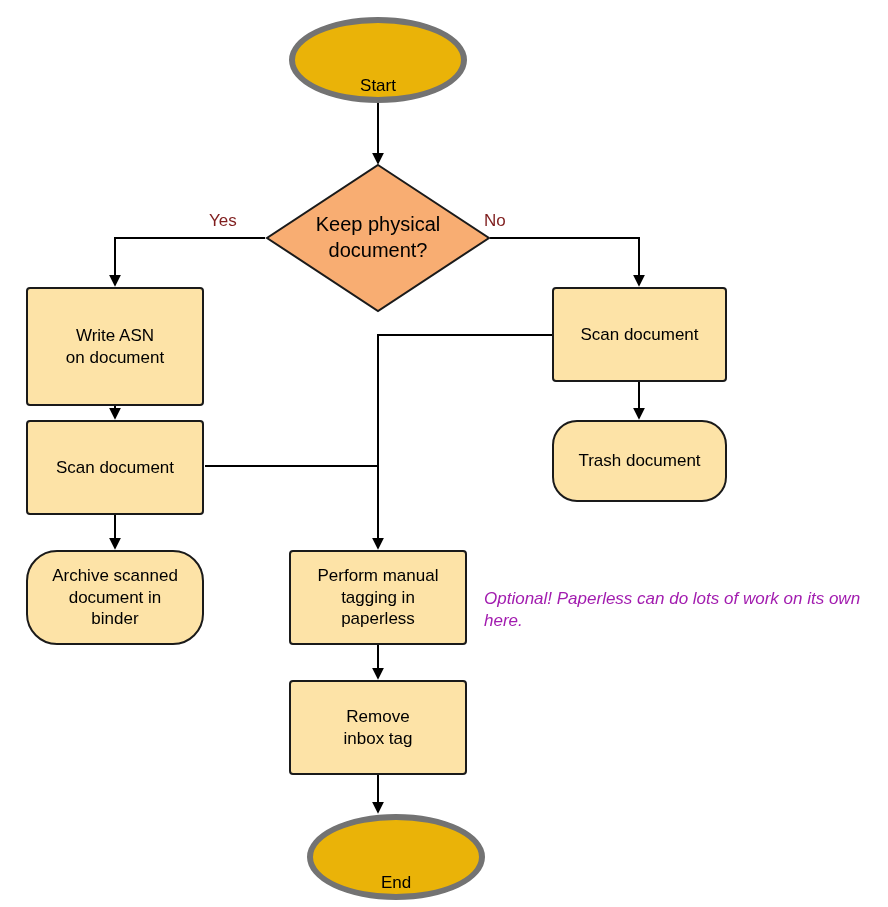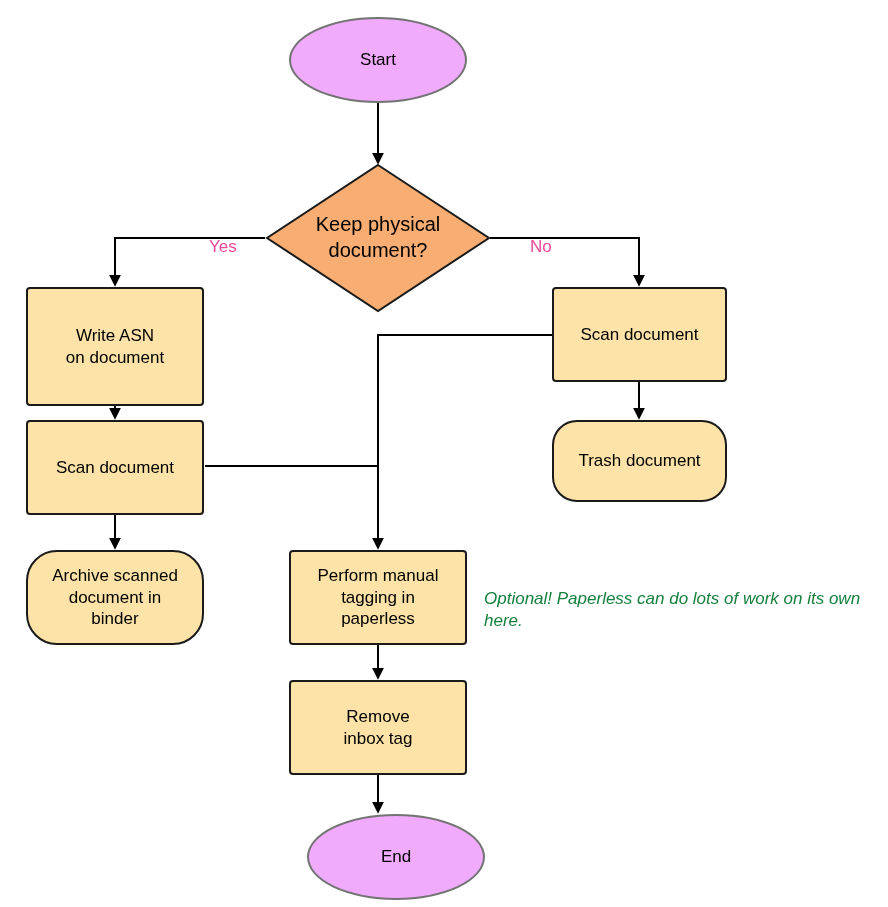--- a/index.html
+++ b/index.html
@@ -29,23 +29,24 @@
     display: flex;
     align-items: center;
     justify-content: center;
     text-align: center;
     color: #000000;
     font-size: 17px;
     line-height: 1.28;
     white-space: pre-line;
   }
   .node.terminal {
-    background: #f0abfc;
-    border: 2px solid #737373;
+    background: #eab308;
+    border: 6px solid #737373;
     border-radius: 50%;
+    align-items: flex-end;
   }
   .node.process {
     background: #fde3a7;
     border: 2px solid #1a1a1a;
     border-radius: 4px;
   }
   .decision-wrap {
     position: absolute;
   }
   .decision-shape {
@@ -66,29 +67,28 @@
     justify-content: center;
     text-align: center;
     font-size: 20px;
     line-height: 1.28;
     color: #000000;
     white-space: pre-line;
   }
   .edge-label {
     position: absolute;
     font-size: 17px;
-    color: #ec4899;
+    color: #7f1d1d;
     background: transparent;
-    margin-top: 26px;
   }
   .note {
     position: absolute;
     font-size: 17px;
     font-style: italic;
-    color: #15803d;
+    color: #a21caf;
     line-height: 1.3;
     width: 400px;
   }
 </style>
 </head>
 <body>
 
 <div id="canvas">
 
   <svg class="edges" viewBox="0 0 888 907">
@@ -127,21 +127,21 @@
 
   <div class="decision-wrap" style="left:265px; top:163px; width:226px; height:150px;">
     <svg class="decision-shape" viewBox="0 0 226 150">
       <polygon points="113,2 224,75 113,148 2,75" fill="#f8ad72" stroke="#1a1a1a" stroke-width="2"></polygon>
     </svg>
     <div class="decision-label">Keep physical
 document?</div>
   </div>
 
   <div class="edge-label" style="left:209px; top:211px;">Yes</div>
-  <div class="edge-label" style="left:530px; top:211px;">No</div>
+  <div class="edge-label" style="left:484px; top:211px;">No</div>
 
   <div class="node process" style="left:26px; top:287px; width:178px; height:119px;">
     <span>Write ASN
 on document</span>
   </div>
 
   <div class="node process" style="left:26px; top:420px; width:178px; height:95px;">
     <span>Scan document</span>
   </div>
 

